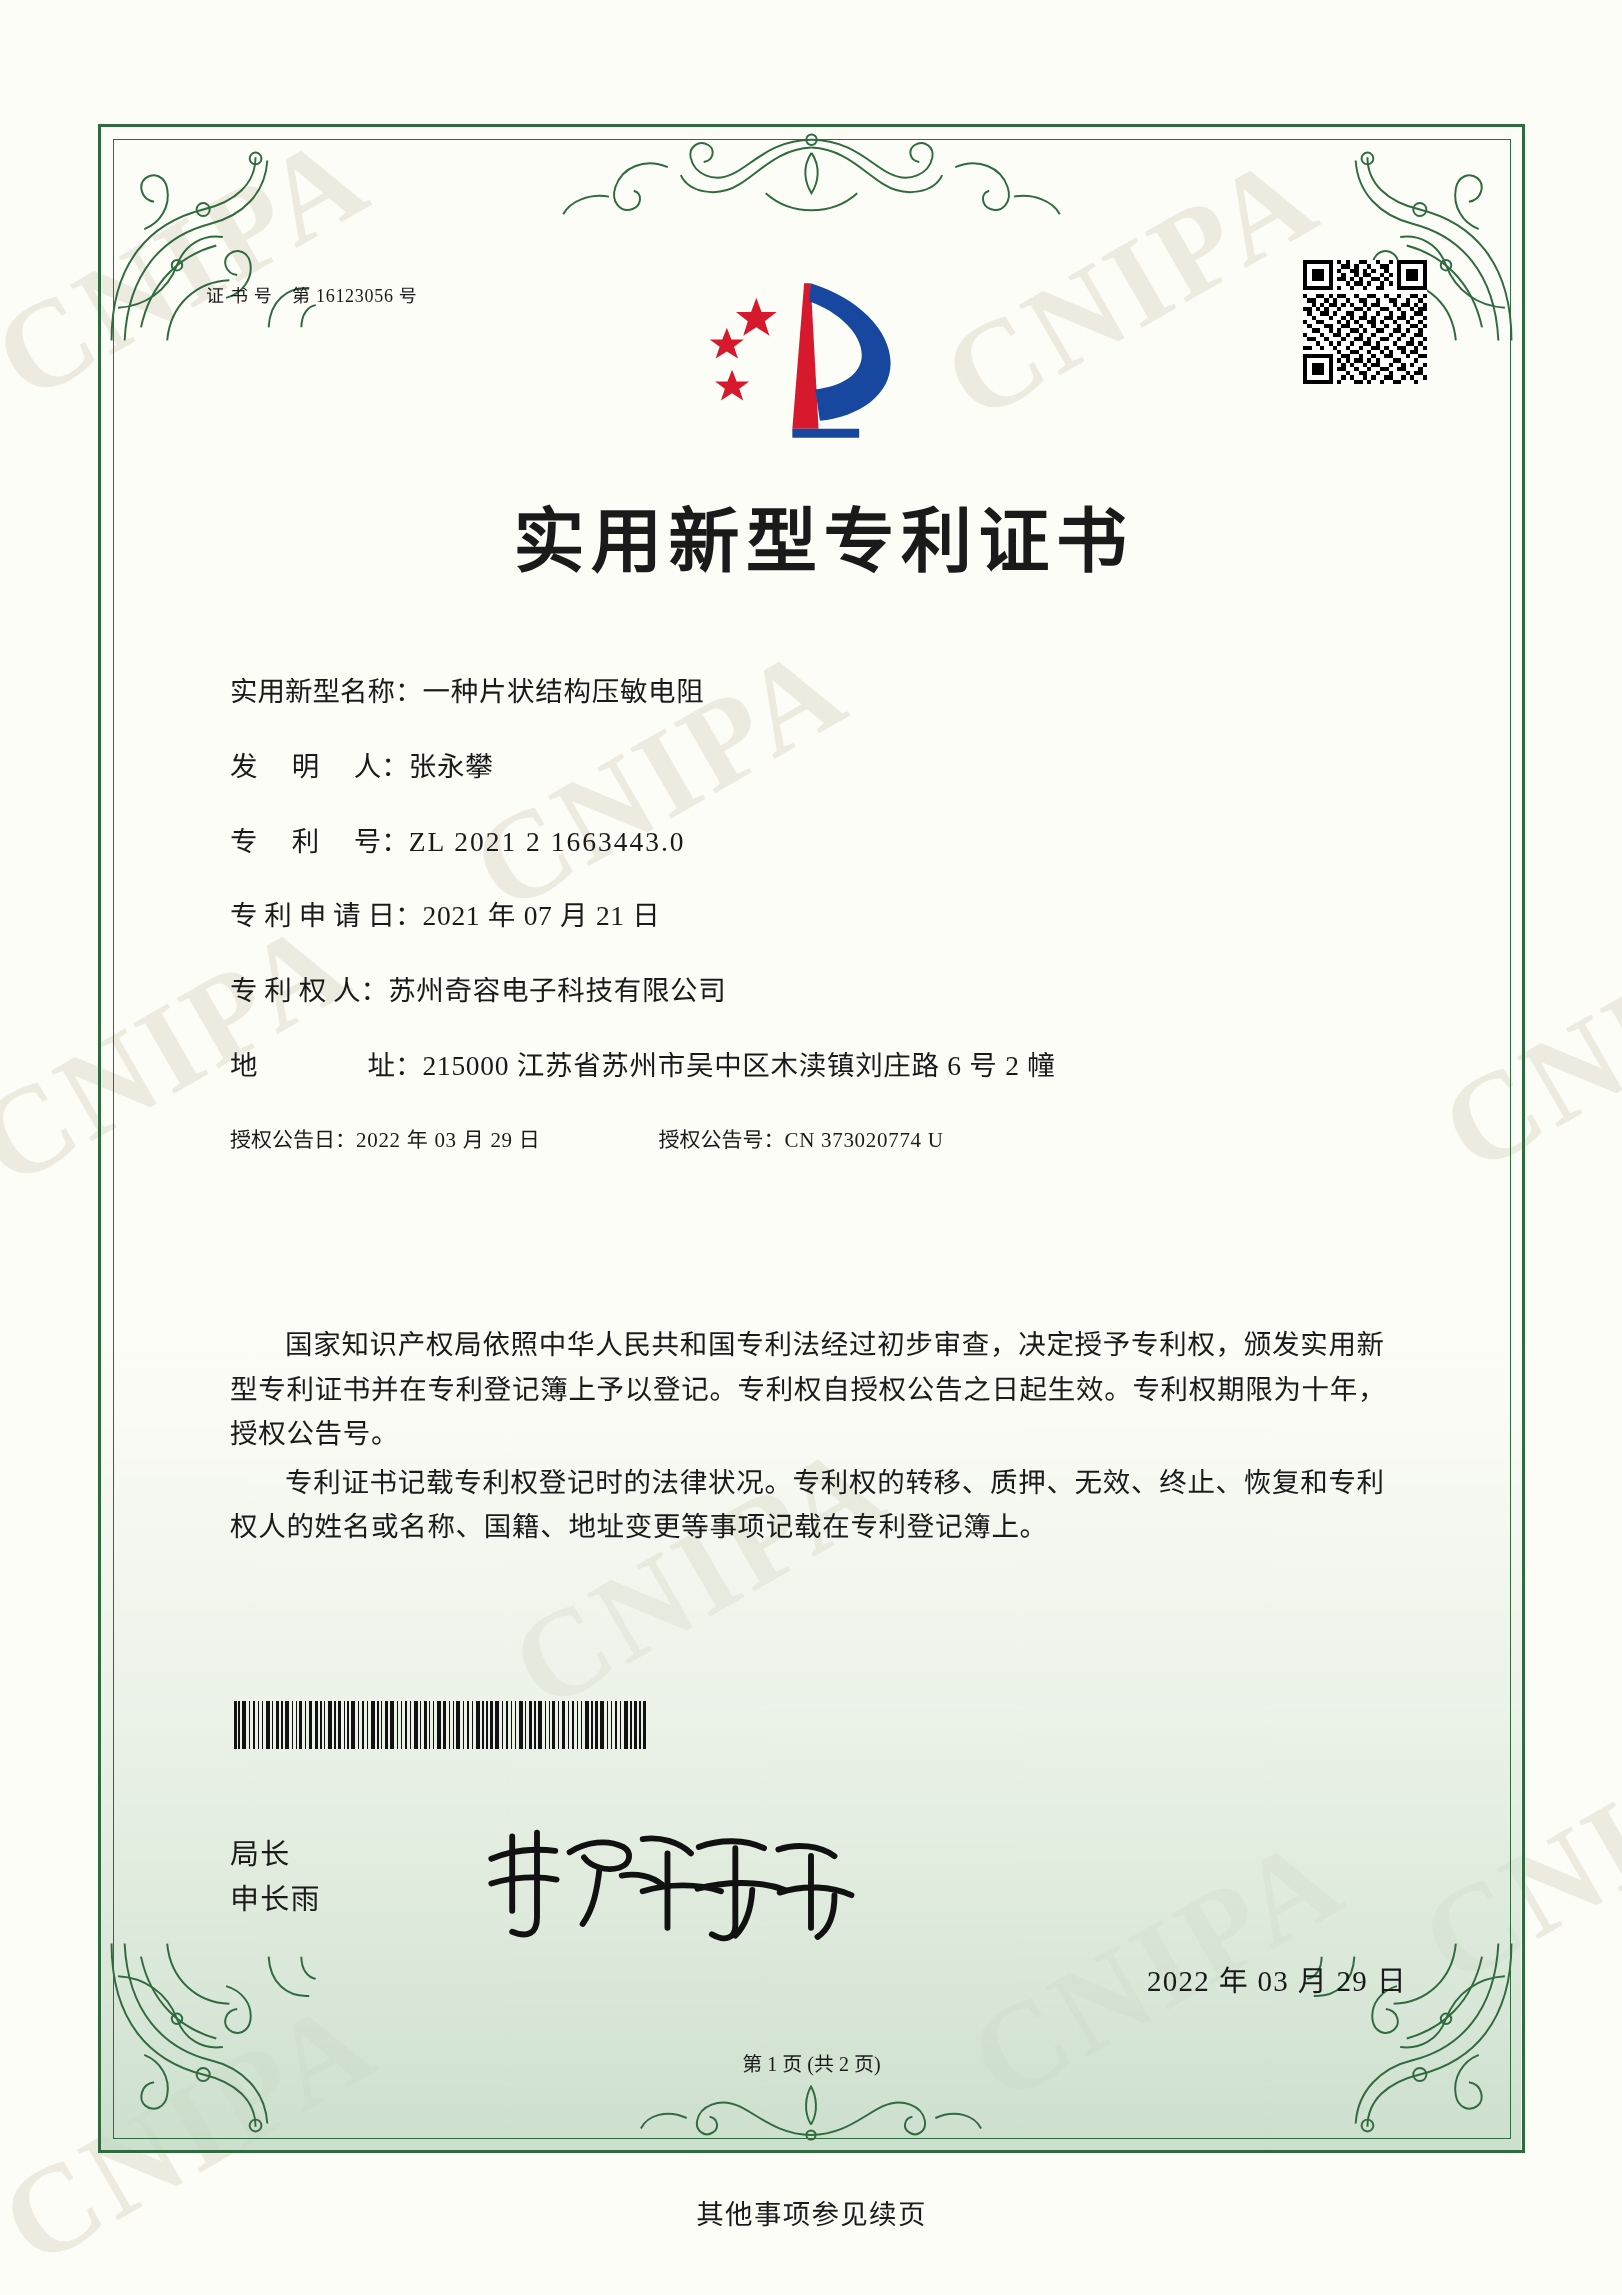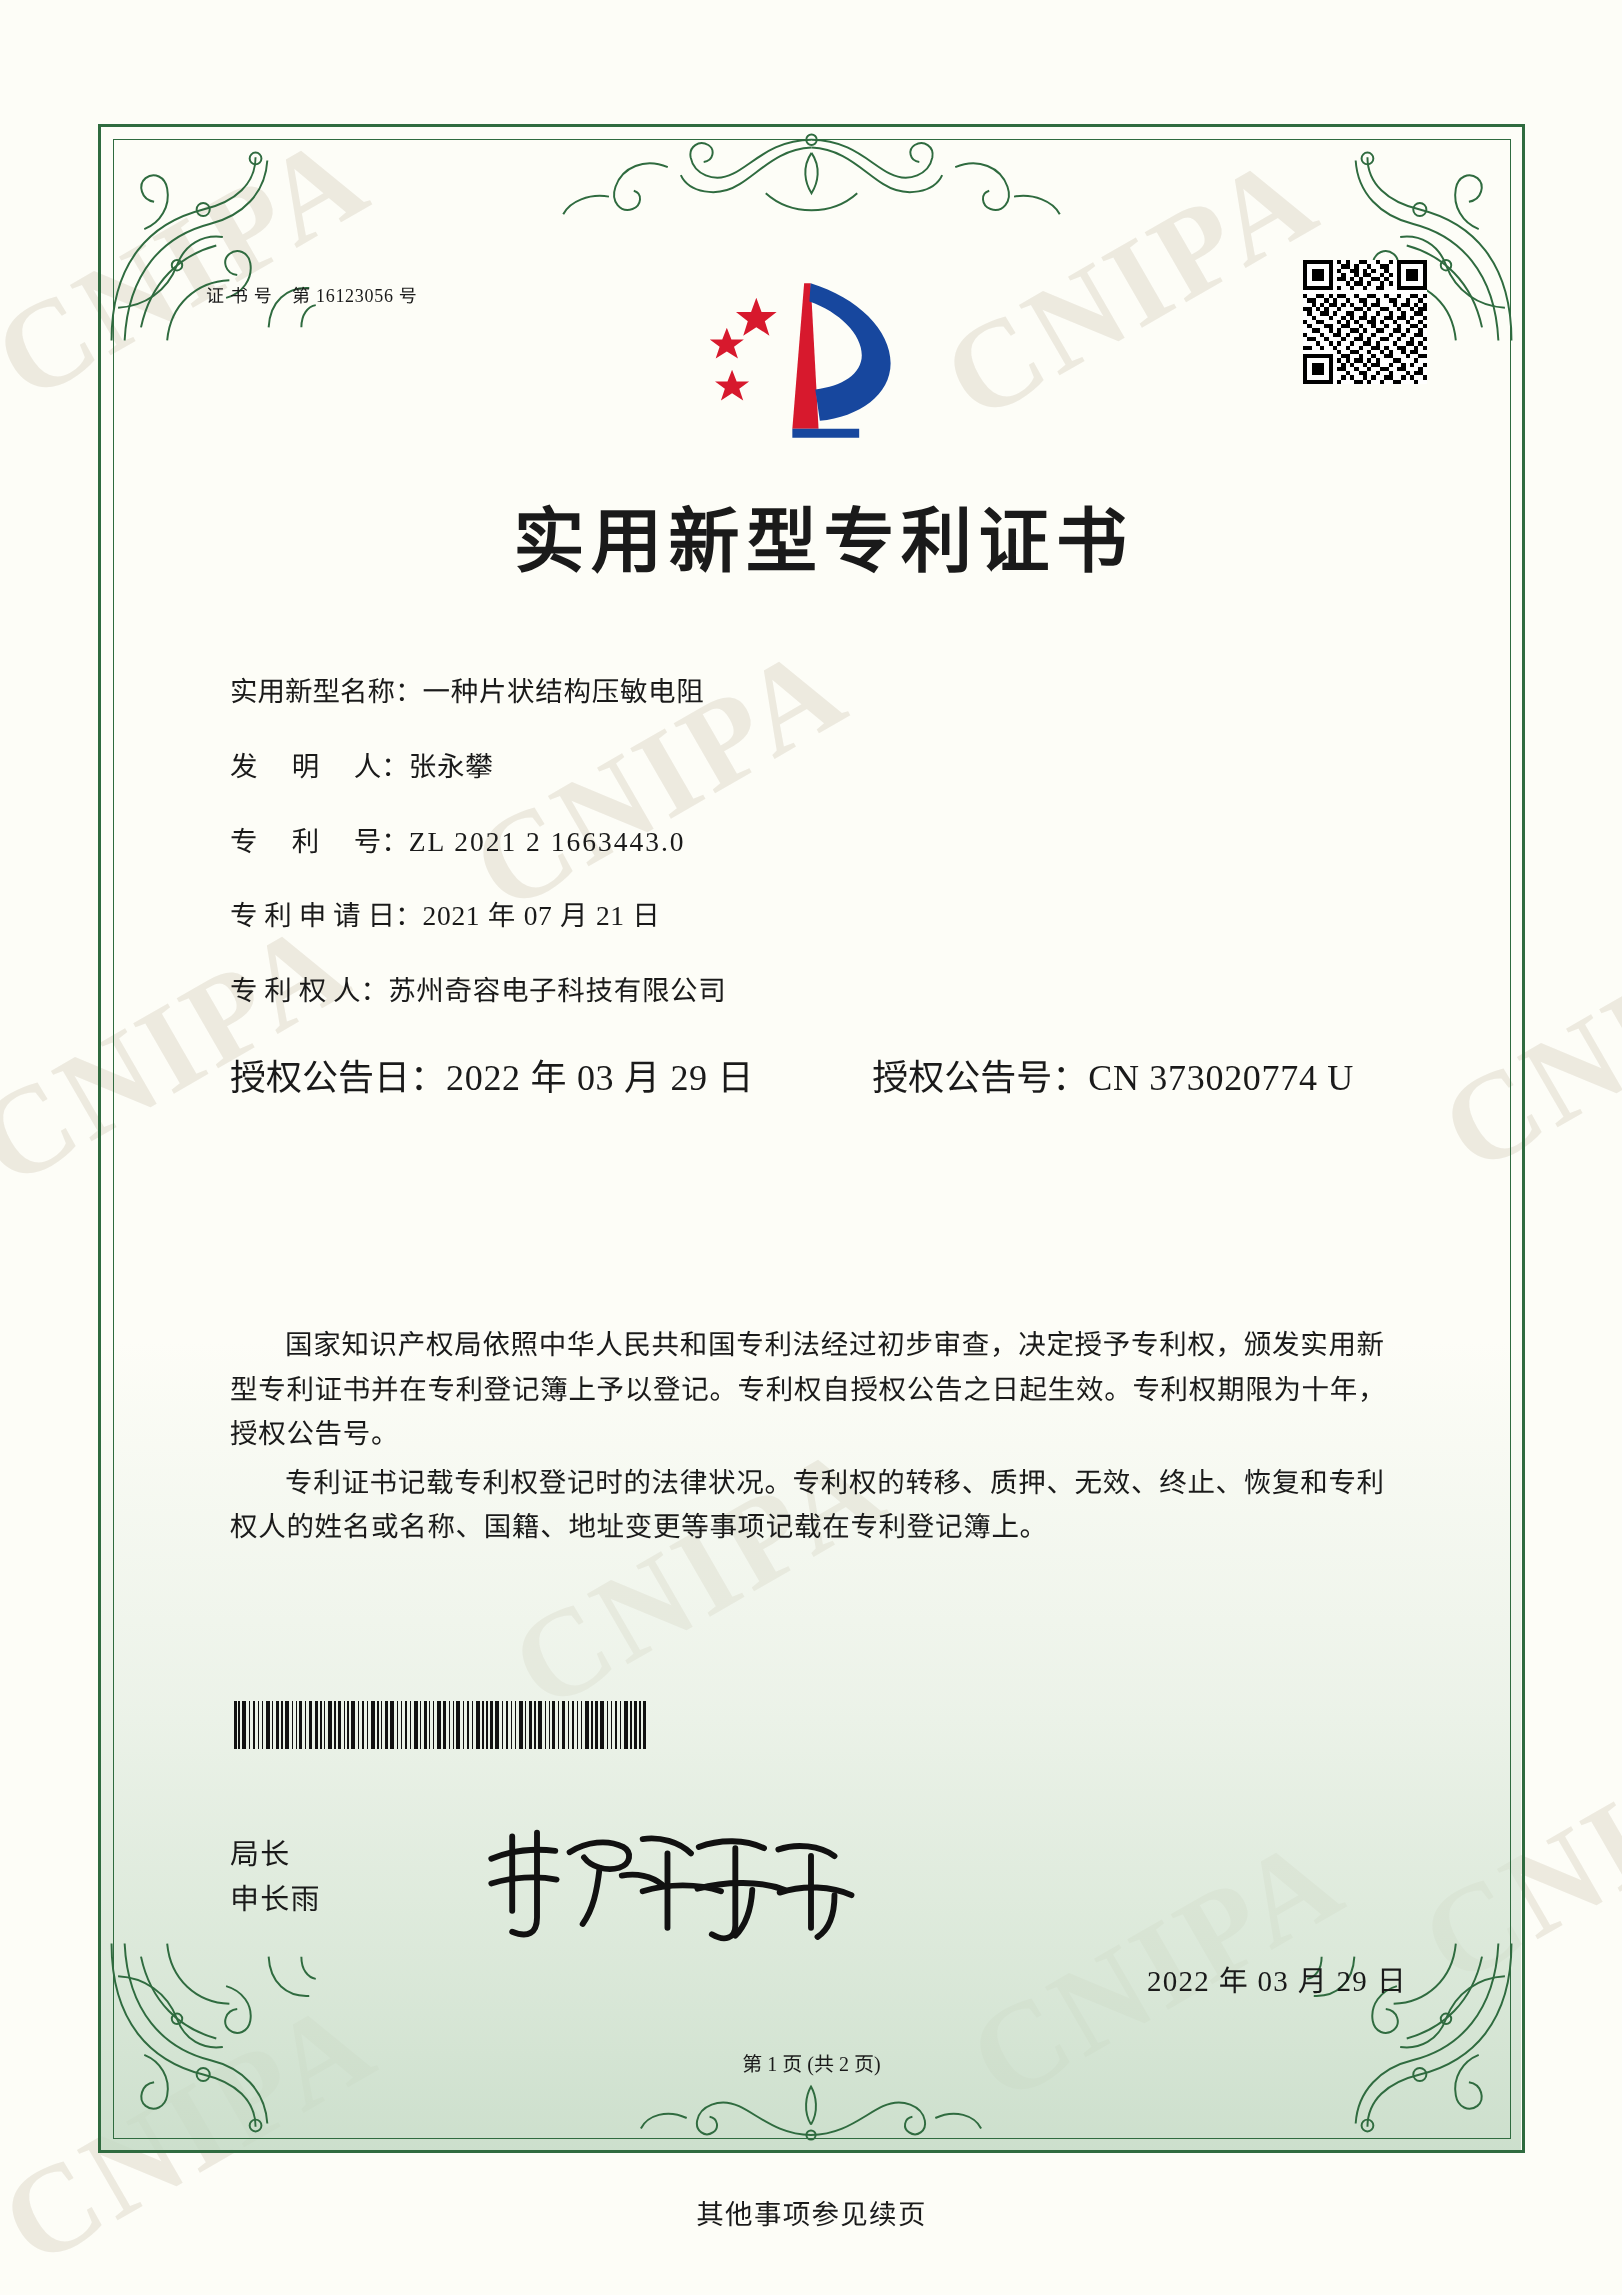--- a/index.html
+++ b/index.html
@@ -158,21 +158,21 @@
     flex: none;
   }
   .field-value {
     letter-spacing: 0.7px;
   }
   .field-value.mono-sp { letter-spacing: 2px; }
 
   .pubrow {
     display: flex;
     align-items: baseline;
-    font-size: 36px;
+    font-size: 21px;
     margin-bottom: 29px;
   }
   .pubrow .gap { width: 118px; flex: none; }
 
   .para {
     font-size: 27.5px;
     line-height: 1.62;
     text-indent: 2em;
     margin: 0 0 3.9px 0;
     letter-spacing: 0.7px;
@@ -612,20 +612,24 @@
         <span class="field-value mono-sp">ZL 2021 2 1663443.0</span>
       </div>
       <div class="field-row">
         <span class="field-label">专 利 申 请 日：</span>
         <span class="field-value">2021 年 07 月 21 日</span>
       </div>
       <div class="field-row">
         <span class="field-label">专 利 权 人：</span>
         <span class="field-value">苏州奇容电子科技有限公司</span>
       </div>
+      <div class="field-row">
+        <span class="field-label">地　　　　址：</span>
+        <span class="field-value">215000 江苏省苏州市吴中区木渎镇刘庄路 6 号 2 幢</span>
+      </div>
 
       <div class="pubrow">
         <span class="field-label">授权公告日：</span>
         <span class="field-value">2022 年 03 月 29 日</span>
         <span class="gap"></span>
         <span class="field-label">授权公告号：</span>
         <span class="field-value">CN 373020774 U</span>
       </div>
     </div>
 

